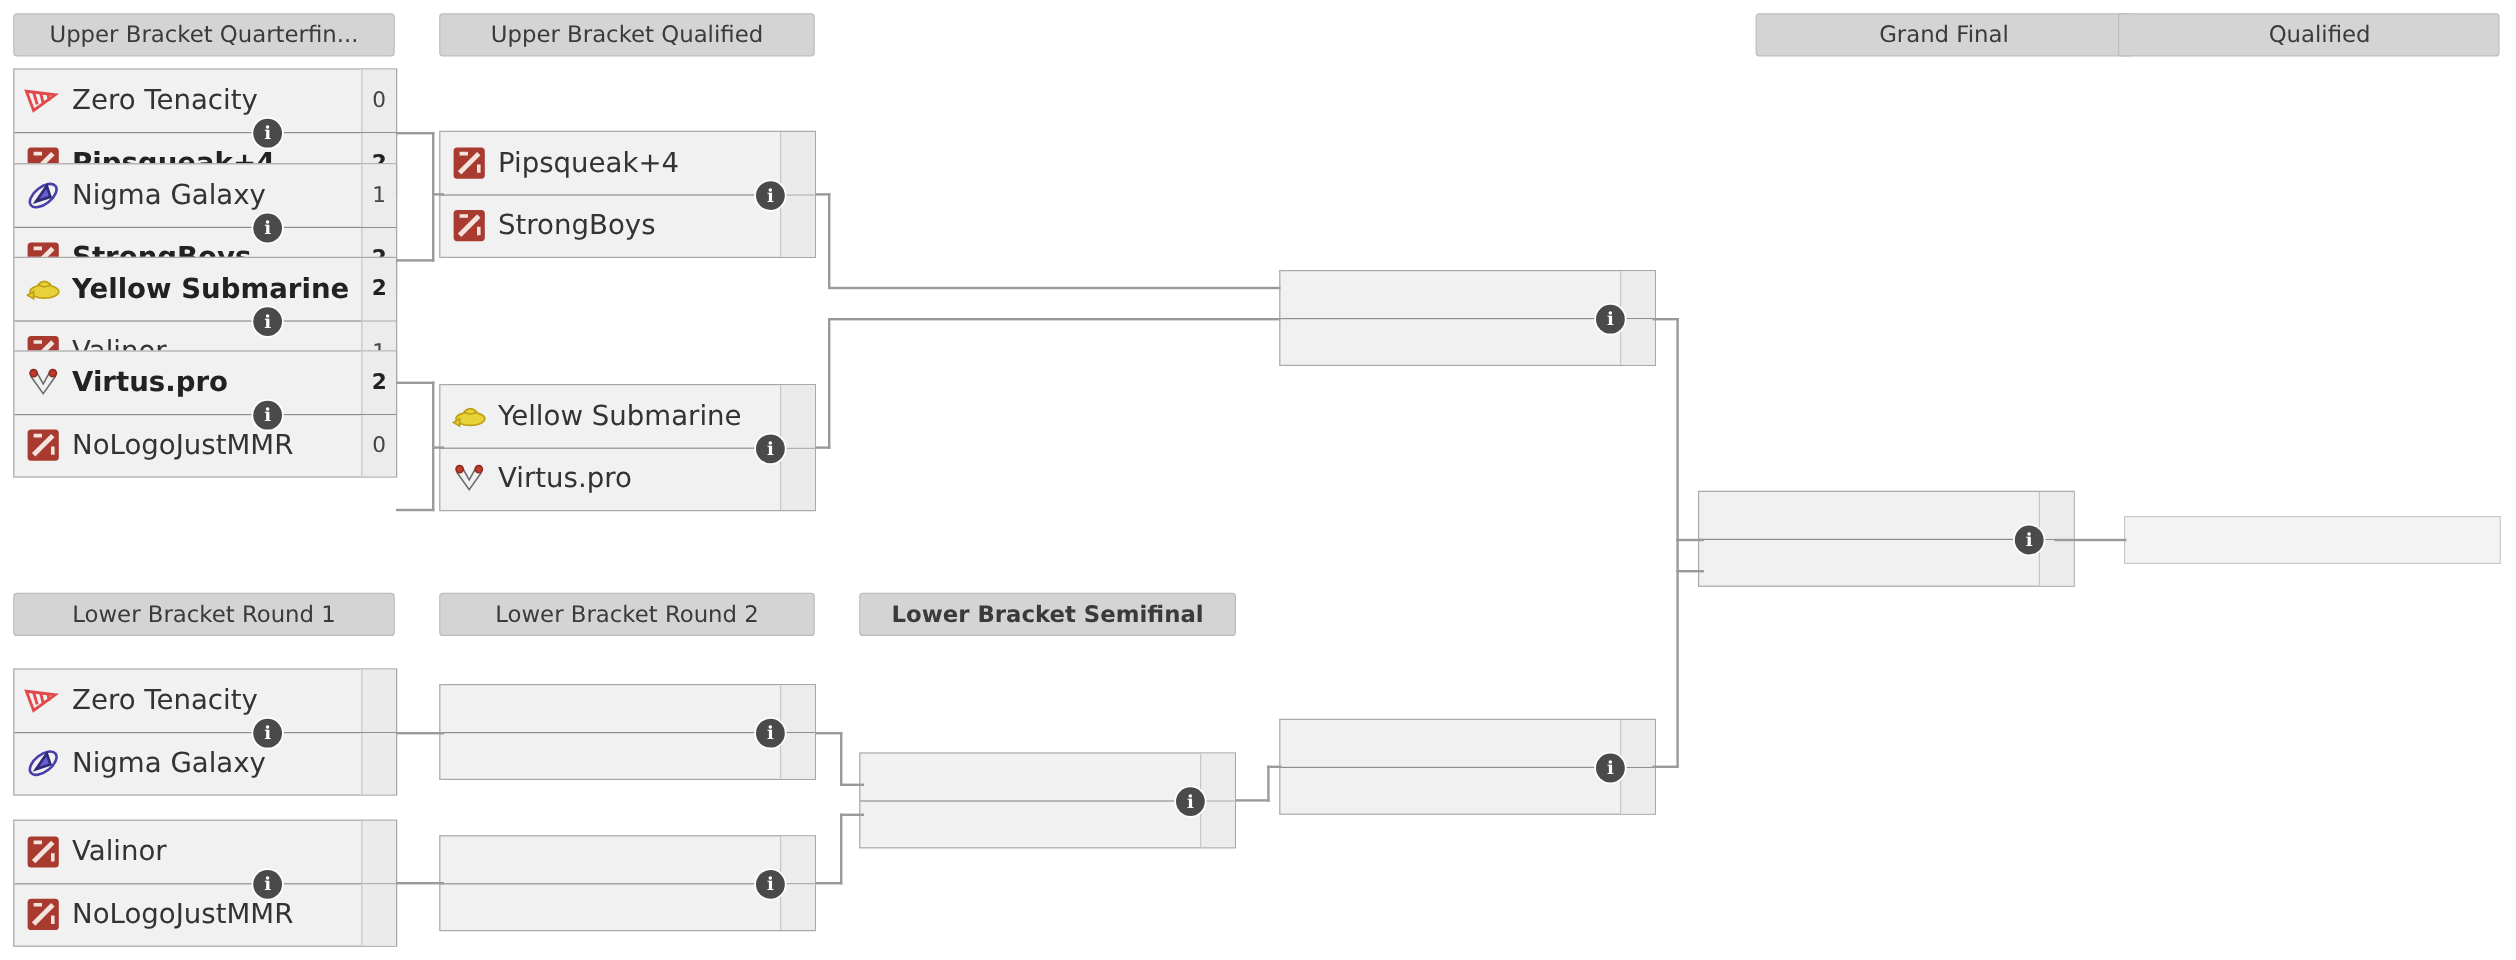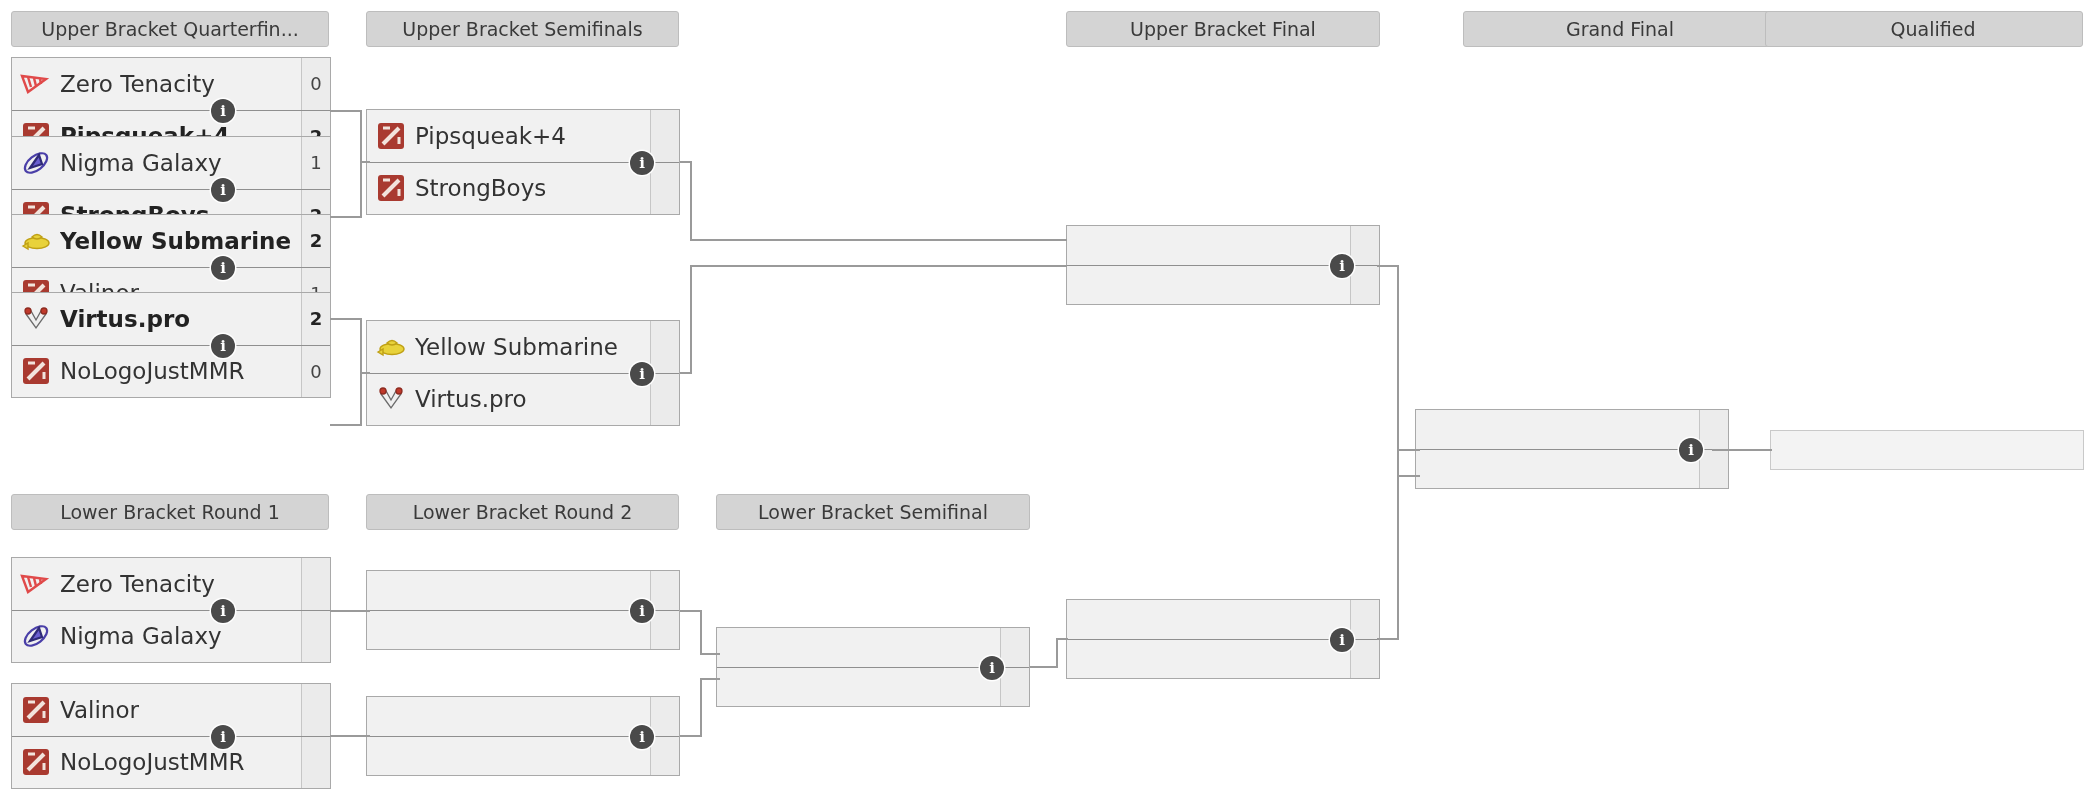--- a/index.html
+++ b/index.html
@@ -141,28 +141,27 @@
 
   <div class="ln h" style="left:1030px;top:666px;width:28px;"></div>
   <div class="ln v" style="left:1056px;top:638px;height:30px;"></div>
   <div class="ln h" style="left:1056px;top:638px;width:12px;"></div>
 
   <div class="ln h" style="left:1377px;top:638px;width:22px;"></div>
   <div class="ln v" style="left:1397px;top:449px;height:190px;"></div>
   <div class="ln h" style="left:1397px;top:475px;width:23px;"></div>
 
   <div class="round-header" style="left:11px;top:11px;width:318px;">Upper Bracket Quarterfin...</div>
-  <div class="round-header" style="left:366px;top:11px;width:313px;">Upper Bracket Semifinals</div>
-  <div class="round-header" style="left:1066px;top:11px;width:314px;">Upper Bracket Final</div>
+  <div class="round-header" style="left:366px;top:11px;width:313px;">Upper Bracket Qualified</div>
   <div class="round-header" style="left:1415px;top:11px;width:314px;margin-left:48px;">Grand Final</div>
   <div class="round-header" style="left:1765px;top:11px;width:318px;padding-left:18px;">Qualified</div>
 
   <div class="round-header" style="left:11px;top:494px;width:318px;">Lower Bracket Round 1</div>
   <div class="round-header" style="left:366px;top:494px;width:313px;">Lower Bracket Round 2</div>
-  <div class="round-header" style="left:716px;top:494px;width:314px;">Lower Bracket Semifinal</div>
+  <div class="round-header" style="left:716px;top:494px;width:314px;font-weight:bold;">Lower Bracket Semifinal</div>
 
   <div class="match" style="left:11px;top:57px;width:320px;height:106px;">
     <div class="row top">
       <span class="logo">
         <svg viewBox="0 0 34 34">
             <g fill="none" stroke="#e04a4a" stroke-width="2.4">
           <path d="M3 9 L27 12 L9 25 Z"></path>
               <path d="M9 10 L12 20"></path>
               <path d="M15 11 L17 19"></path>
               <path d="M21 12 L22 17"></path>

